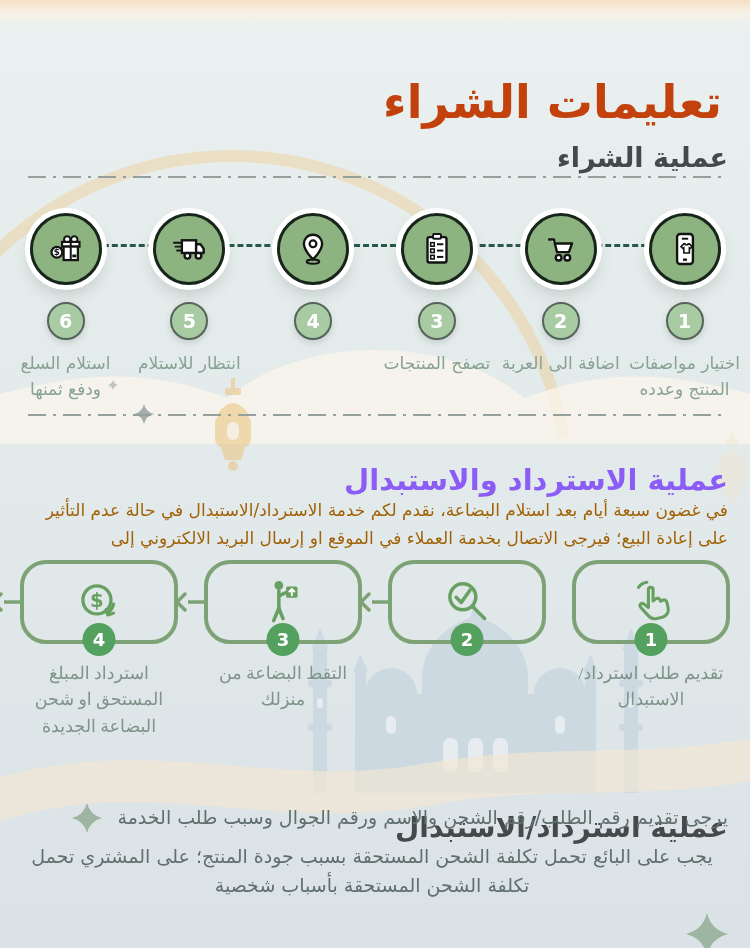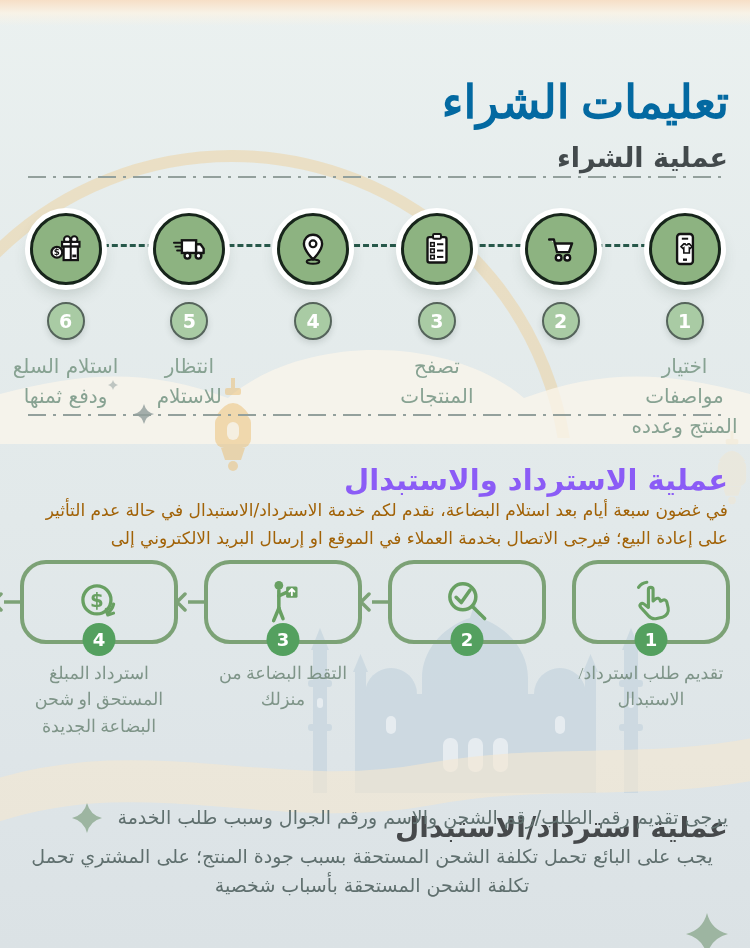--- a/index.html
+++ b/index.html
@@ -16,38 +16,38 @@
   .gold-arc-clip{top:138px;left:-120px;width:690px;height:300px;overflow:hidden;}
   .gold-arc{position:absolute;top:12px;left:10px;width:660px;height:660px;border-radius:50%;
     border:12px solid rgba(239,199,131,.38);}
   .arch{top:276px;left:0;}
   .lantern-gold{top:378px;left:200px;opacity:.55;}
   .lantern-cream{top:424px;left:706px;opacity:.45;}
   .star-deco{position:absolute;}
   .mosque{top:588px;left:303px;opacity:.8;}
   .wave{top:722px;left:0;}
   
-  .title{right:21px;top:44px;font-size:46px;font-weight:700;color:#0369a1;letter-spacing:-1px;font-family:Liberation Serif, serif;}
+  .title{right:28px;top:44px;font-size:46px;font-weight:700;color:#c2410c;letter-spacing:-1px;}
   .subtitle{right:22px;top:120px;font-size:27px;font-weight:700;color:#434a4c;}
   .divider{position:absolute;left:28px;right:28px;height:2px;z-index:1;
     background:repeating-linear-gradient(90deg,#93a09c 0 18px,transparent 18px 25px,#93a09c 25px 28px,transparent 28px 35px);}
   .d1{top:176px;}
   .d2{top:414px;}
   
   .steps{top:213px;left:6px;right:6px;display:flex;justify-content:space-between;}
   .steps-line{position:absolute;top:31px;left:52px;right:52px;border-top:3px dashed #27584a;z-index:0;}
   .step{width:119px;display:flex;flex-direction:column;align-items:center;position:relative;z-index:1;}
   .circle{width:66px;height:66px;border-radius:50%;background:#8db381;border:3px solid #17251b;
     box-shadow:0 0 0 5px #ffffff,0 9px 16px rgba(60,80,70,.22);
     display:flex;align-items:center;justify-content:center;}
   .nbadge{margin-top:17px;width:34px;height:34px;border-radius:50%;background:#a9cba4;
     border:2px solid #55645b;color:#fff;font-size:19px;font-weight:700;
     display:flex;align-items:center;justify-content:center;
     box-shadow:0 3px 6px rgba(60,80,70,.18);}
-  .slabel{margin-top:11px;font-size:20px;line-height:1.5;color:#87a292;text-align:center;font-weight:500;}
+  .slabel{margin-top:11px;font-size:17px;line-height:1.5;color:#87a292;text-align:center;font-weight:500;}
   
   .h2{right:22px;top:434px;font-size:29px;font-weight:700;color:#8b5cf6;}
   .para{top:480px;right:22px;left:22px;font-size:17px;line-height:1.62;color:#a16207;text-align:right;}
   .rboxes{top:560px;left:0;right:0;padding:0 20px;display:flex;justify-content:space-between;}
   .rbox-item{width:158px;position:relative;display:flex;flex-direction:column;align-items:center;}
   .rbox{width:158px;height:84px;box-sizing:border-box;border:4px solid #7ca276;border-radius:26px;
     position:relative;display:flex;align-items:center;justify-content:center;}
   .rbadge{position:absolute;bottom:-16px;left:50%;transform:translateX(-50%);
     width:33px;height:33px;border-radius:50%;background:#54a05f;color:#fff;
     font-size:18px;font-weight:700;display:flex;align-items:center;justify-content:center;}
@@ -162,20 +162,21 @@
 
   <div class="step">
     <div class="circle">
       <svg width="38" height="38" viewBox="0 0 48 48">
         <path d="M9 12 h6 l4 16 h15 l4-11 H17" fill="#fff" stroke="#141414" stroke-width="3" stroke-linejoin="round" stroke-linecap="round"></path>
         <circle cx="21" cy="35" r="3.6" fill="#fff" stroke="#141414" stroke-width="3"></circle>
         <circle cx="32" cy="35" r="3.6" fill="#fff" stroke="#141414" stroke-width="3"></circle>
       </svg>
     </div>
     <div class="nbadge">2</div>
+    <div class="slabel">اضافة الى العربة</div>
   </div>
 
   <div class="step">
     <div class="circle">
       <svg width="38" height="38" viewBox="0 0 48 48">
         <rect x="12" y="9" width="24" height="32" rx="2.5" fill="#fff" stroke="#141414" stroke-width="3"></rect>
         <rect x="19" y="5" width="10" height="6" rx="1.5" fill="#fff" stroke="#141414" stroke-width="2.5"></rect>
         <rect x="16" y="16" width="4.5" height="4.5" fill="none" stroke="#141414" stroke-width="2"></rect>
         <line x1="24" y1="18" x2="32" y2="18" stroke="#141414" stroke-width="2.5"></line>
         <rect x="16" y="24" width="4.5" height="4.5" fill="none" stroke="#141414" stroke-width="2"></rect>

